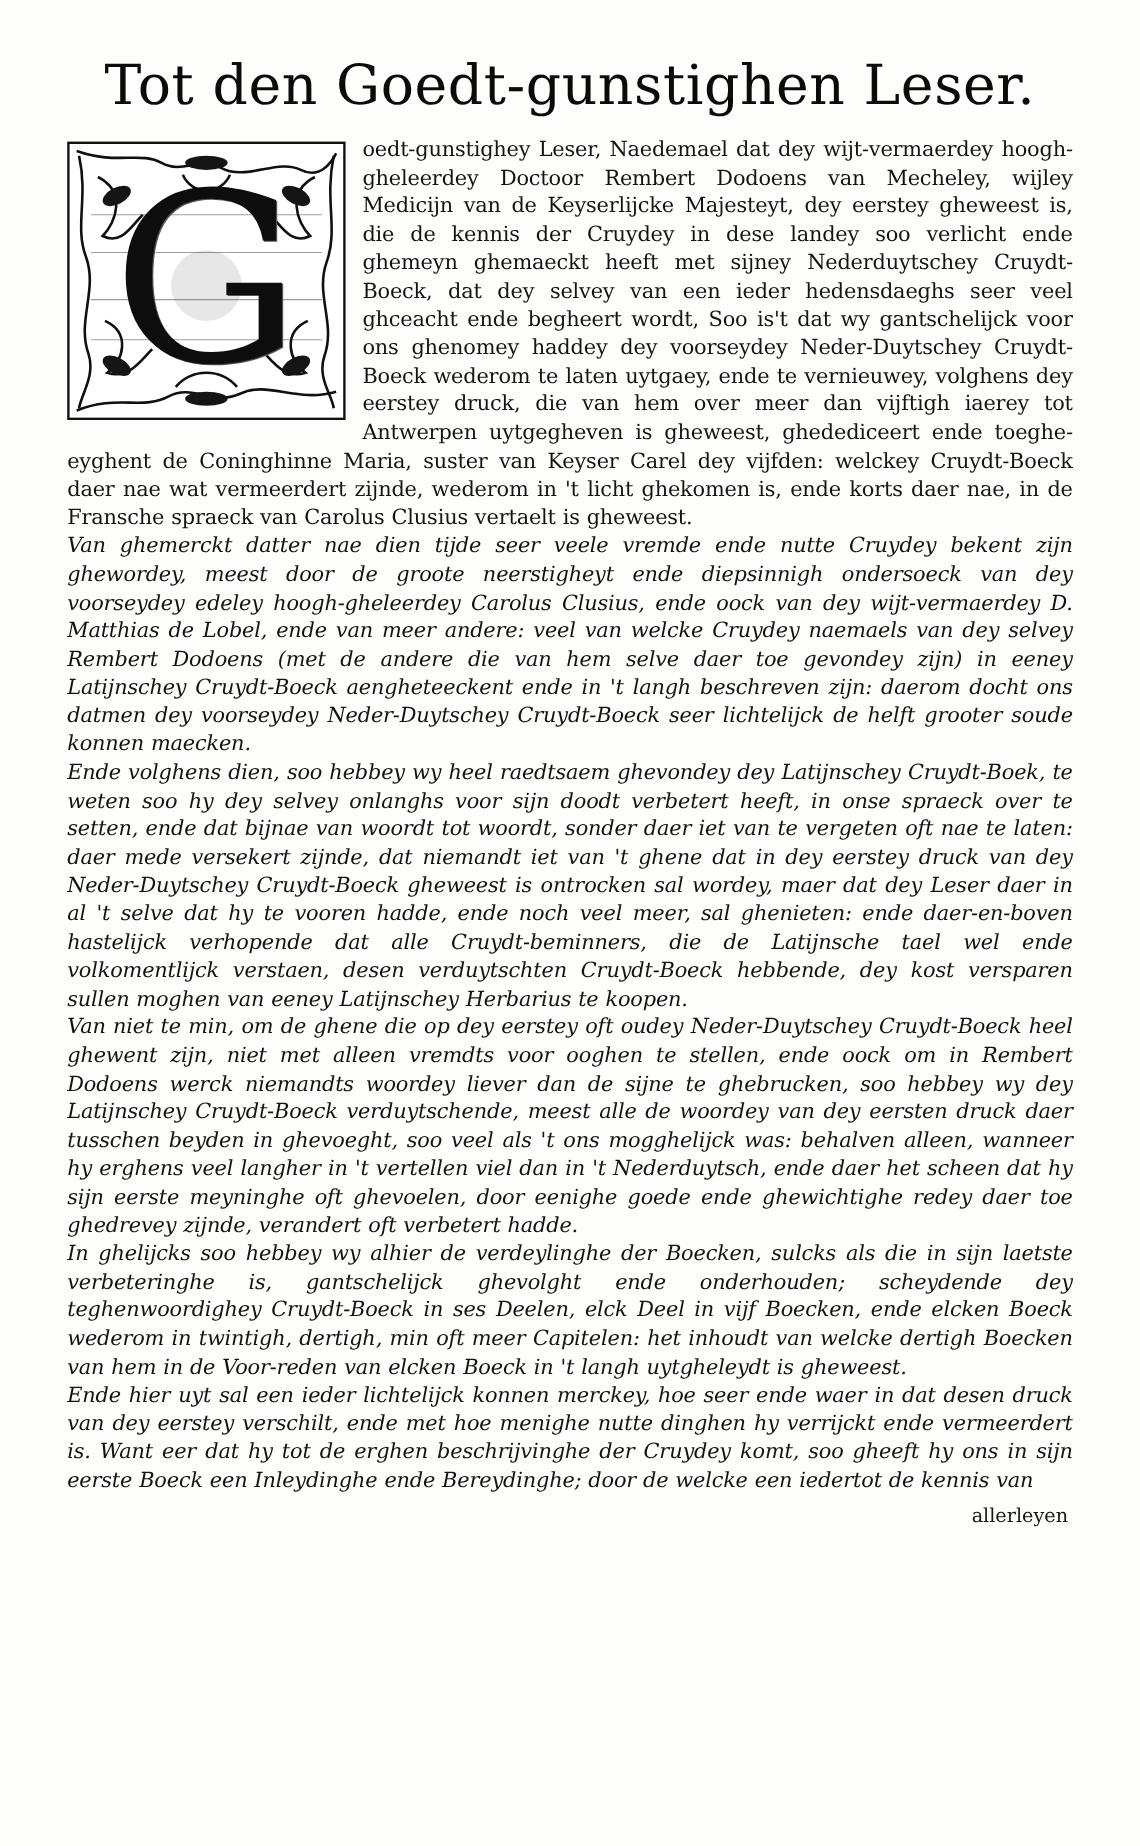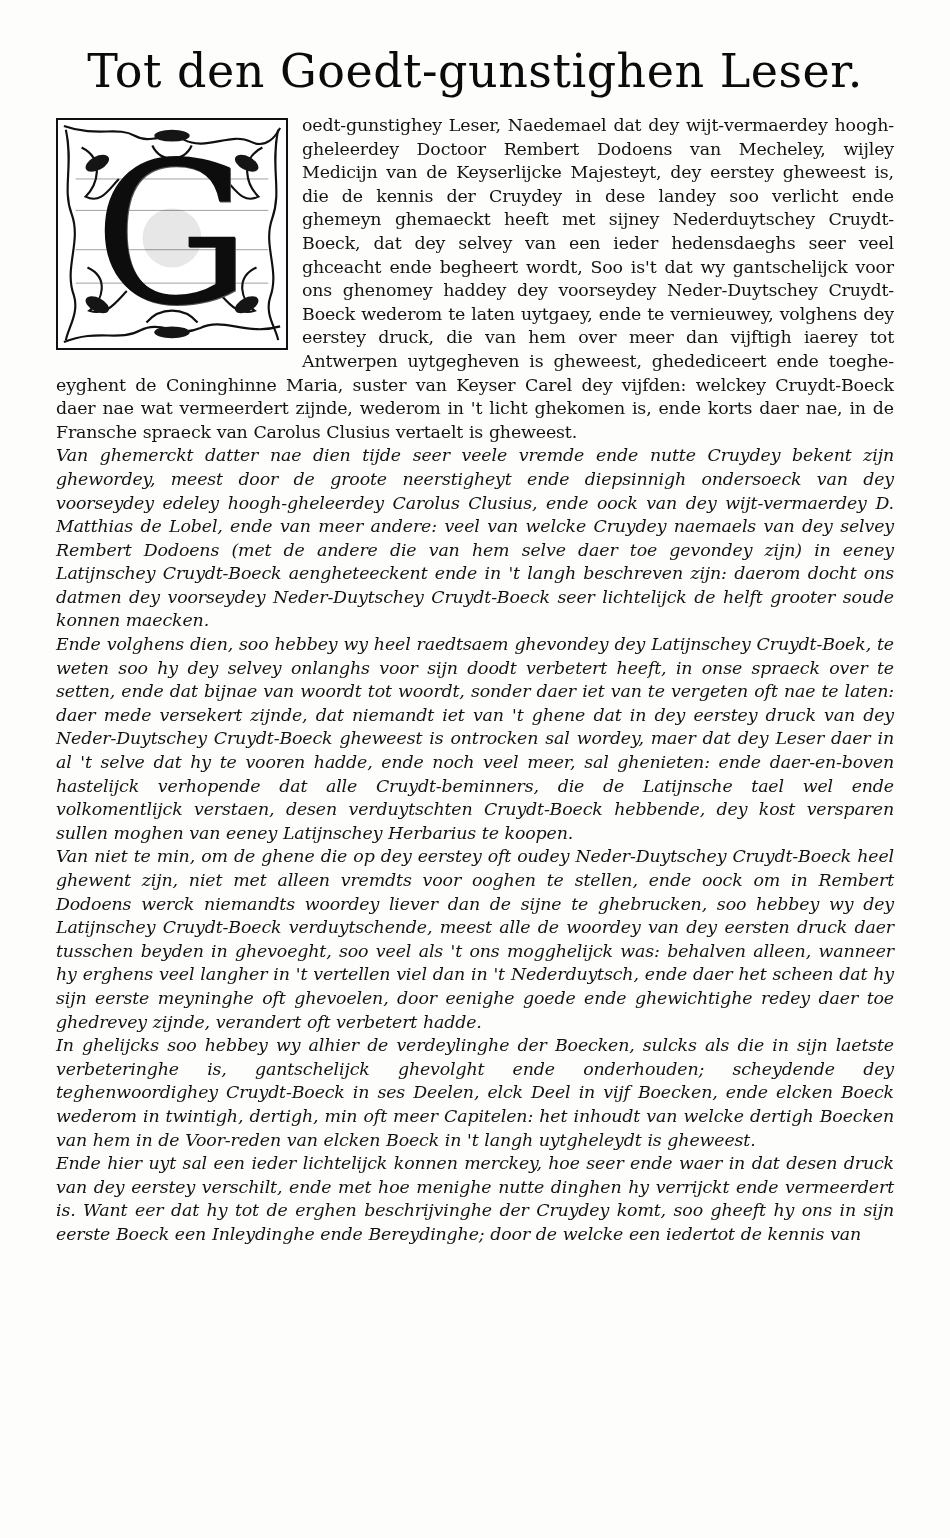--- a/index.html
+++ b/index.html
@@ -138,14 +138,15 @@
 
     <p class="para">oedt-gunstighey Leser, Naedemael dat dey wijt-vermaerdey hoogh-gheleerdey Doctoor Rembert Dodoens van Mecheley, wijley Medicijn van de Keyserlijcke Majesteyt, dey eerstey gheweest is, die de kennis der Cruydey in dese landey soo verlicht ende ghemeyn ghemaeckt heeft met sijney Nederduytschey Cruydt-Boeck, dat dey selvey van een ieder hedensdaeghs seer veel ghceacht ende begheert wordt, Soo is't dat wy gantschelijck voor ons ghenomey haddey dey voorseydey Neder-Duytschey Cruydt-Boeck wederom te laten uytgaey, ende te vernieuwey, volghens dey eerstey druck, die van hem over meer dan vijftigh iaerey tot Antwerpen uytgegheven is gheweest, ghedediceert ende toeghe-eyghent de Coninghinne Maria, suster van Keyser Carel dey vijfden: welckey Cruydt-Boeck daer nae wat vermeerdert zijnde, wederom in 't licht ghekomen is, ende korts daer nae, in de Fransche spraeck van Carolus Clusius vertaelt is gheweest.</p>
     <p class="para">Van ghemerckt datter nae dien tijde seer veele vremde ende nutte Cruydey bekent zijn ghewordey, meest door de groote neerstigheyt ende diepsinnigh ondersoeck van dey voorseydey edeley hoogh-gheleerdey Carolus Clusius, ende oock van dey wijt-vermaerdey D. Matthias de Lobel, ende van meer andere: veel van welcke Cruydey naemaels van dey selvey Rembert Dodoens (met de andere die van hem selve daer toe gevondey zijn) in eeney Latijnschey Cruydt-Boeck aengheteeckent ende in 't langh beschreven zijn: daerom docht ons datmen dey voorseydey Neder-Duytschey Cruydt-Boeck seer lichtelijck de helft grooter soude konnen maecken.</p>
     <p class="para">Ende volghens dien, soo hebbey wy heel raedtsaem ghevondey dey Latijnschey Cruydt-Boek, te weten soo hy dey selvey onlanghs voor sijn doodt verbetert heeft, in onse spraeck over te setten, ende dat bijnae van woordt tot woordt, sonder daer iet van te vergeten oft nae te laten: daer mede versekert zijnde, dat niemandt iet van 't ghene dat in dey eerstey druck van dey Neder-Duytschey Cruydt-Boeck gheweest is ontrocken sal wordey, maer dat dey Leser daer in al 't selve dat hy te vooren hadde, ende noch veel meer, sal ghenieten: ende daer-en-boven hastelijck verhopende dat alle Cruydt-beminners, die de Latijnsche tael wel ende volkomentlijck verstaen, desen verduytschten Cruydt-Boeck hebbende, dey kost versparen sullen moghen van eeney Latijnschey Herbarius te koopen.</p>
     <p class="para">Van niet te min, om de ghene die op dey eerstey oft oudey Neder-Duytschey Cruydt-Boeck heel ghewent zijn, niet met alleen vremdts voor ooghen te stellen, ende oock om in Rembert Dodoens werck niemandts woordey liever dan de sijne te ghebrucken, soo hebbey wy dey Latijnschey Cruydt-Boeck verduytschende, meest alle de woordey van dey eersten druck daer tusschen beyden in ghevoeght, soo veel als 't ons mogghelijck was: behalven alleen, wanneer hy erghens veel langher in 't vertellen viel dan in 't Nederduytsch, ende daer het scheen dat hy sijn eerste meyninghe oft ghevoelen, door eenighe goede ende ghewichtighe redey daer toe ghedrevey zijnde, verandert oft verbetert hadde.</p>
     <p class="para">In ghelijcks soo hebbey wy alhier de verdeylinghe der Boecken, sulcks als die in sijn laetste verbeteringhe is, gantschelijck ghevolght ende onderhouden; scheydende dey teghenwoordighey Cruydt-Boeck in ses Deelen, elck Deel in vijf Boecken, ende elcken Boeck wederom in twintigh, dertigh, min oft meer Capitelen: het inhoudt van welcke dertigh Boecken van hem in de Voor-reden van elcken Boeck in 't langh uytgheleydt is gheweest.</p>
     <p class="para">Ende hier uyt sal een ieder lichtelijck konnen merckey, hoe seer ende waer in dat desen druck van dey eerstey verschilt, ende met hoe menighe nutte dinghen hy verrijckt ende vermeerdert is. Want eer dat hy tot de erghen beschrijvinghe der Cruydey komt, soo gheeft hy ons in sijn eerste Boeck een Inleydinghe ende Bereydinghe; door de welcke een iedertot de kennis van</p>
 
   </div>
 
+  <div class="catchword">allerleyen</div>
 
 </div>
 
 </body></html>

